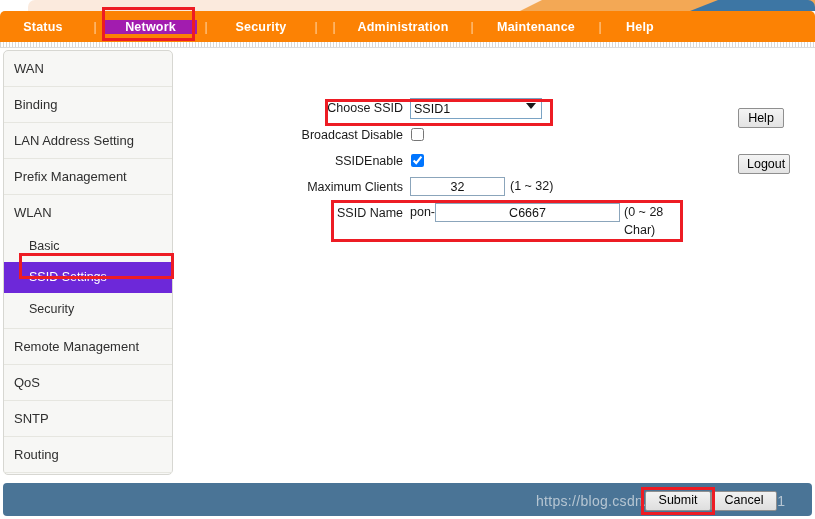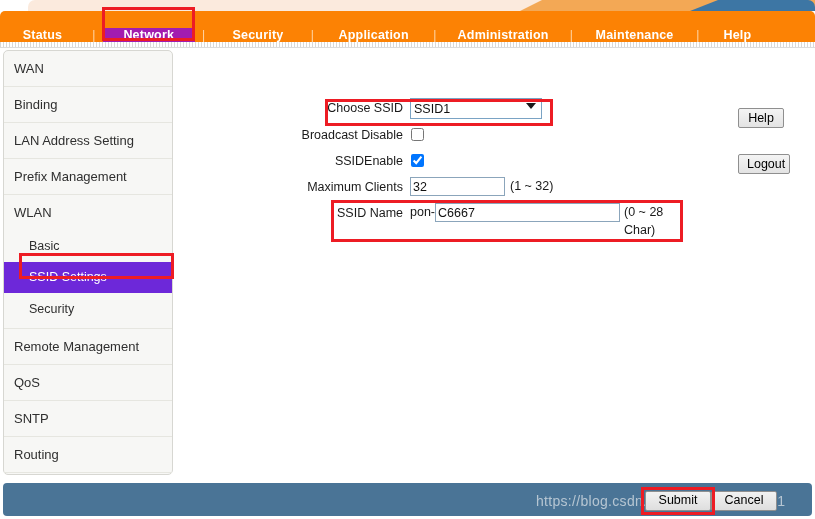--- a/index.html
+++ b/index.html
@@ -56,21 +56,21 @@
     width: 815px; height: 31px;
     background: #fc8204;
     border-top-left-radius: 5px;
     border-top-right-radius: 5px;
   }
   .nav-inner {
     position: absolute;
     left: 0; top: 0;
     width: 768px; height: 31px;
     display: flex;
-    align-items: flex-end;
+    align-items: center;
   }
   .nav-tab {
     display: flex;
     align-items: center;
     justify-content: center;
     color: #ffffff;
     font-weight: bold;
     font-size: 12.5px;
     letter-spacing: 0.2px;
     white-space: nowrap;
@@ -212,20 +212,21 @@
   }
   input.txt {
     height: 19px;
     font-size: 12.5px;
     font-family: "Liberation Sans", sans-serif;
     border: 1px solid #8ba5bb;
     background: #ffffff;
     color: #111;
     padding: 0 2px;
     box-sizing: border-box;
+    text-align: center;
   }
   input.txt.maxcli { width: 95px; }
   input.txt.ssidname { width: 185px; }
   .hint {
     font-size: 12.5px;
     color: #1a1a1a;
     line-height: 19px;
     margin-left: 5px;
     white-space: nowrap;
   }
@@ -348,23 +349,20 @@
       </div>
       <div class="nav-sep">|</div>
       <div class="nav-tab active" style="width:93px">
         <span>Network</span>
       </div>
       <div class="nav-sep">|</div>
       <div class="nav-tab" style="width:92px">
         <span>Security</span>
       </div>
       <div class="nav-sep">|</div>
-      <div class="nav-tab" style="width:106px">
-        <span>Application</span>
-      </div>
       <div class="nav-sep">|</div>
       <div class="nav-tab" style="width:120px">
         <span>Administration</span>
       </div>
       <div class="nav-sep">|</div>
       <div class="nav-tab" style="width:110px">
         <span>Maintenance</span>
       </div>
       <div class="nav-sep">|</div>
       <div class="nav-tab" style="width:62px">

